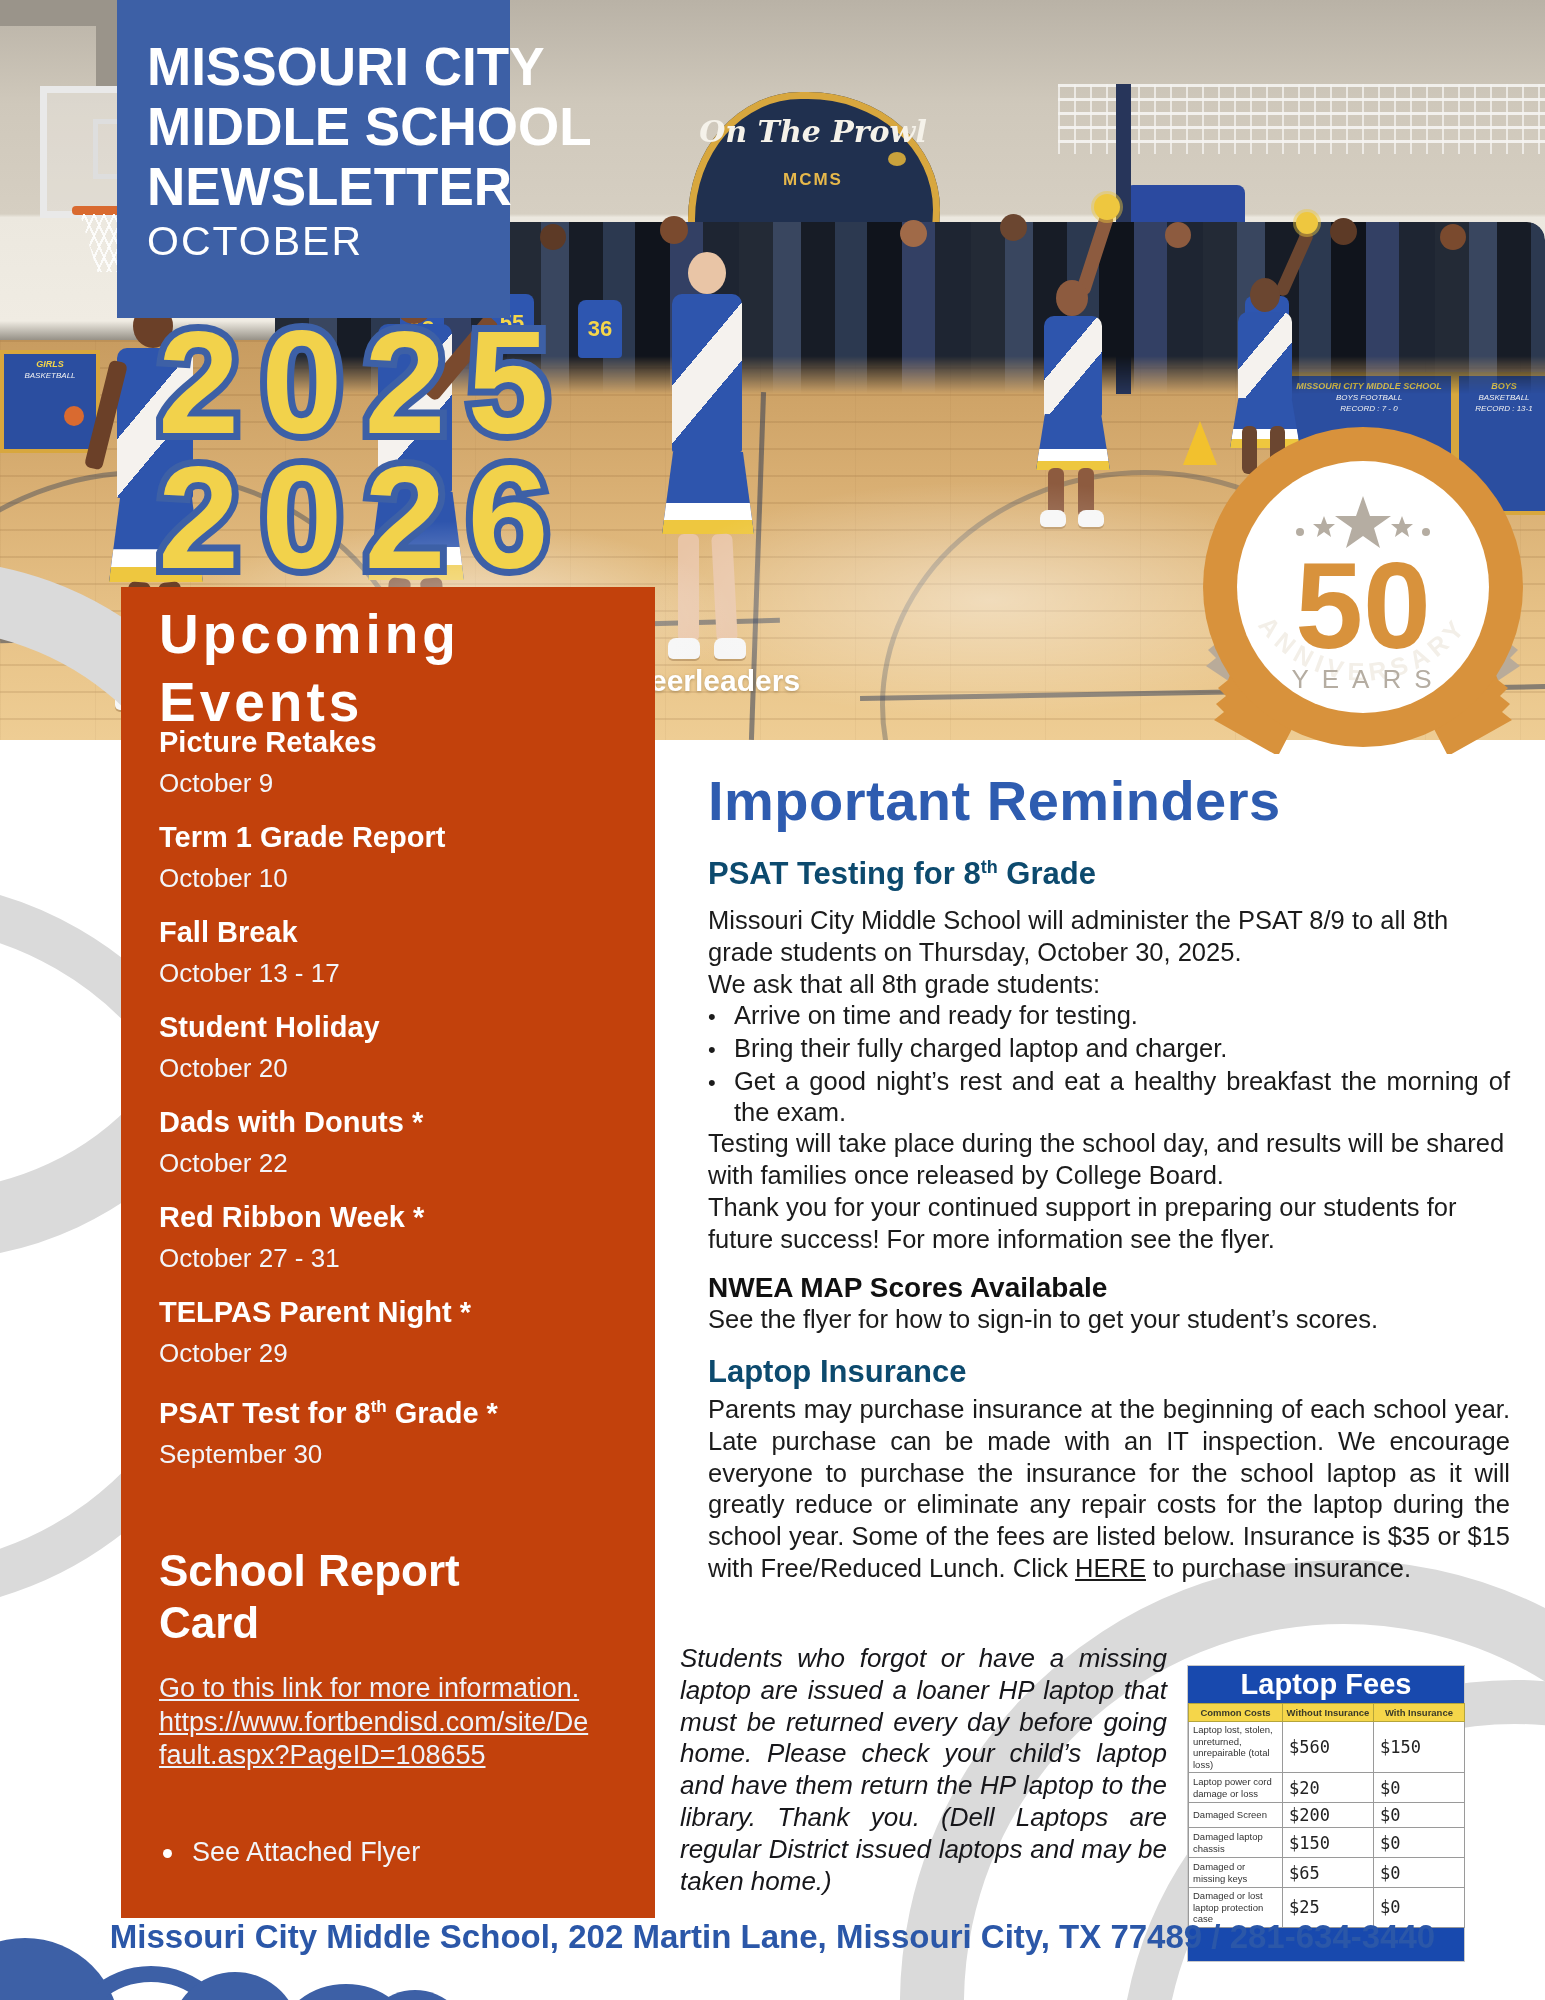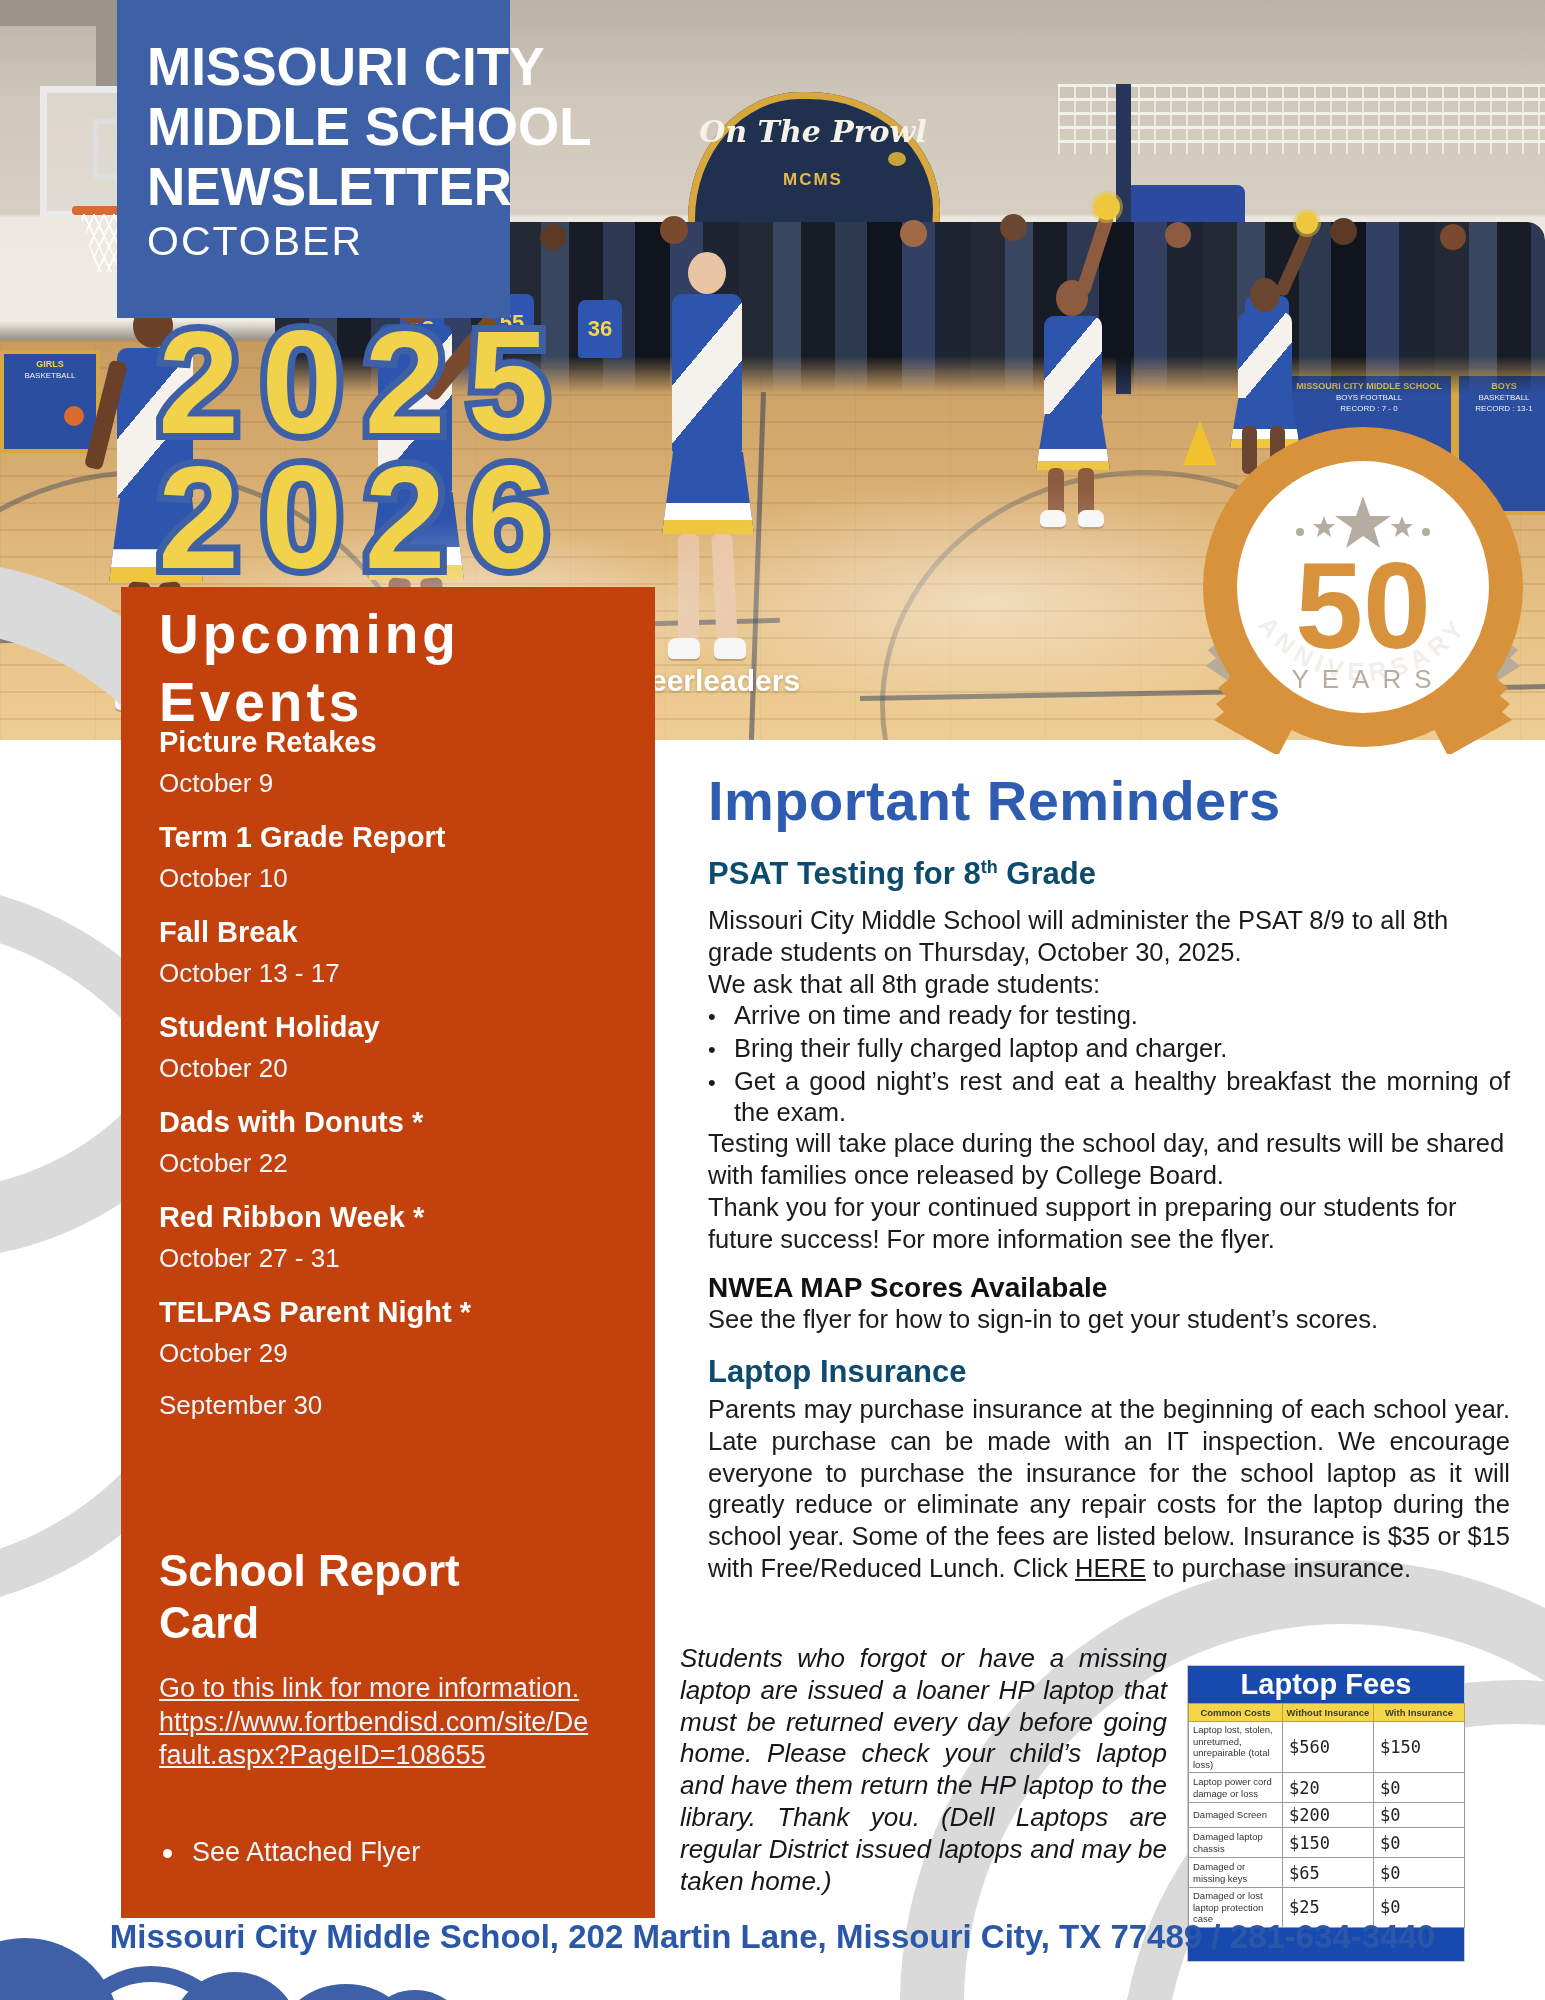--- a/index.html
+++ b/index.html
@@ -39,21 +39,21 @@
   .mural-script{position:absolute;left:10px;top:22px;width:230px;text-align:center;color:#f5f2ea;
         font-family:"DejaVu Serif",serif;font-style:italic;font-weight:700;font-size:30px;}
   .mural-small{position:absolute;left:10px;top:78px;width:230px;text-align:center;color:#e7b84b;
         font-weight:700;font-size:17px;letter-spacing:2px;}
   .mural-big{position:absolute;left:-40px;top:120px;width:330px;text-align:center;color:#e7b84b;
         font-weight:800;font-size:52px;letter-spacing:4px;-webkit-text-stroke:2px #1c2945;}
   .paw{position:absolute;width:26px;height:20px;background:#c9a23c;border-radius:50%;}
 
   
   .banner{position:absolute;background:#2b4ea0;border:4px solid #d8a73e;color:#f2f2f2;
-        font-size:8px;line-height:11px;text-align:center;padding-top:5px;overflow:hidden;}
+        font-size:8px;line-height:11px;text-align:center;padding-top:5px;overflow:hidden;font-style:italic;}
   .banner .b-big{font-size:9px;font-weight:700;color:#f5d64a;display:block;}
   .bball{position:absolute;width:20px;height:20px;border-radius:50%;background:#d96a30;}
 
   
   .vnet{position:absolute;left:1058px;top:84px;width:487px;height:70px;opacity:.8;
         background:repeating-linear-gradient(to bottom,rgba(255,255,255,.9) 0 3px,transparent 3px 14px),
                    repeating-linear-gradient(90deg,rgba(255,255,255,.75) 0 2px,transparent 2px 16px);}
   .vpost{position:absolute;left:1116px;top:84px;width:15px;height:310px;background:#27355a;}
   .bluepad{position:absolute;left:1125px;top:185px;width:120px;height:160px;background:#2b4aa0;border-radius:8px;}
 
@@ -382,20 +382,23 @@
       </div>
       <div>
         <div class="ev-t">Red Ribbon Week *</div>
         <div class="ev-d">October 27 - 31</div>
       </div>
       <div>
         <div class="ev-t">TELPAS Parent Night *</div>
         <div class="ev-d">October 29</div>
       </div>
       <div>
+        <div class="ev-t">
+          <span>PSAT Test for 8</span><sup>th</sup><span> Grade *</span>
+        </div>
         <div class="ev-d">September 30</div>
       </div>
     </div>
 
     <div class="sb-report">
       <span>School Report</span><br><span>Card</span>
     </div>
 
     <div class="sb-links">
       <div class="lnk">Go to this link for more information.</div>

